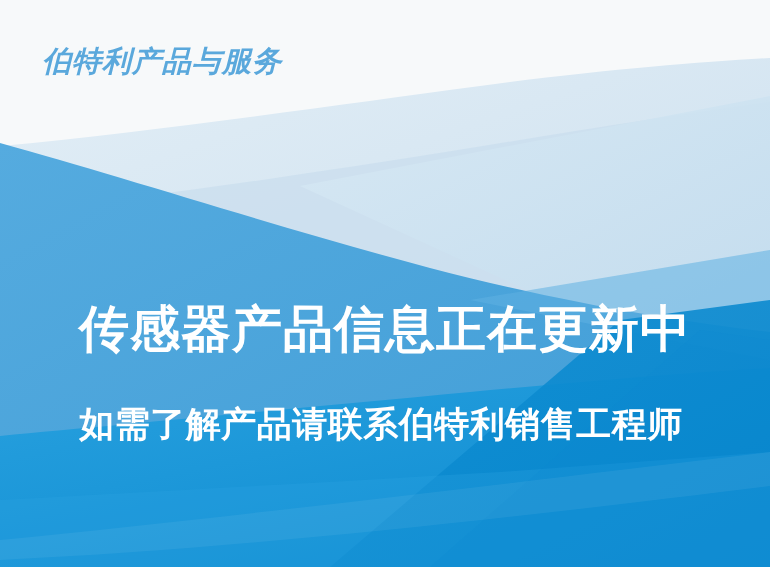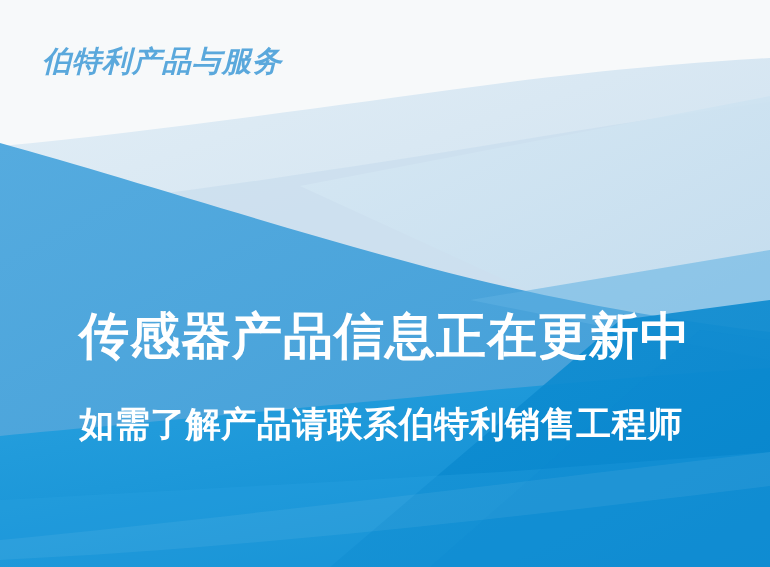--- a/index.html
+++ b/index.html
@@ -48,21 +48,21 @@
     top: 296px;
     text-align: center;
   }
   #headline {
     font-size: 50px;
     font-weight: 700;
     color: #ffffff;
     letter-spacing: 1px;
     line-height: 1.12;
     white-space: nowrap;
-    margin: 12px;
+    margin: 5px;
   }
   #subheadline-block {
     position: absolute;
     left: 0;
     right: 8px;
     top: 404px;
     text-align: center;
   }
   #subheadline {
     font-size: 35px;

